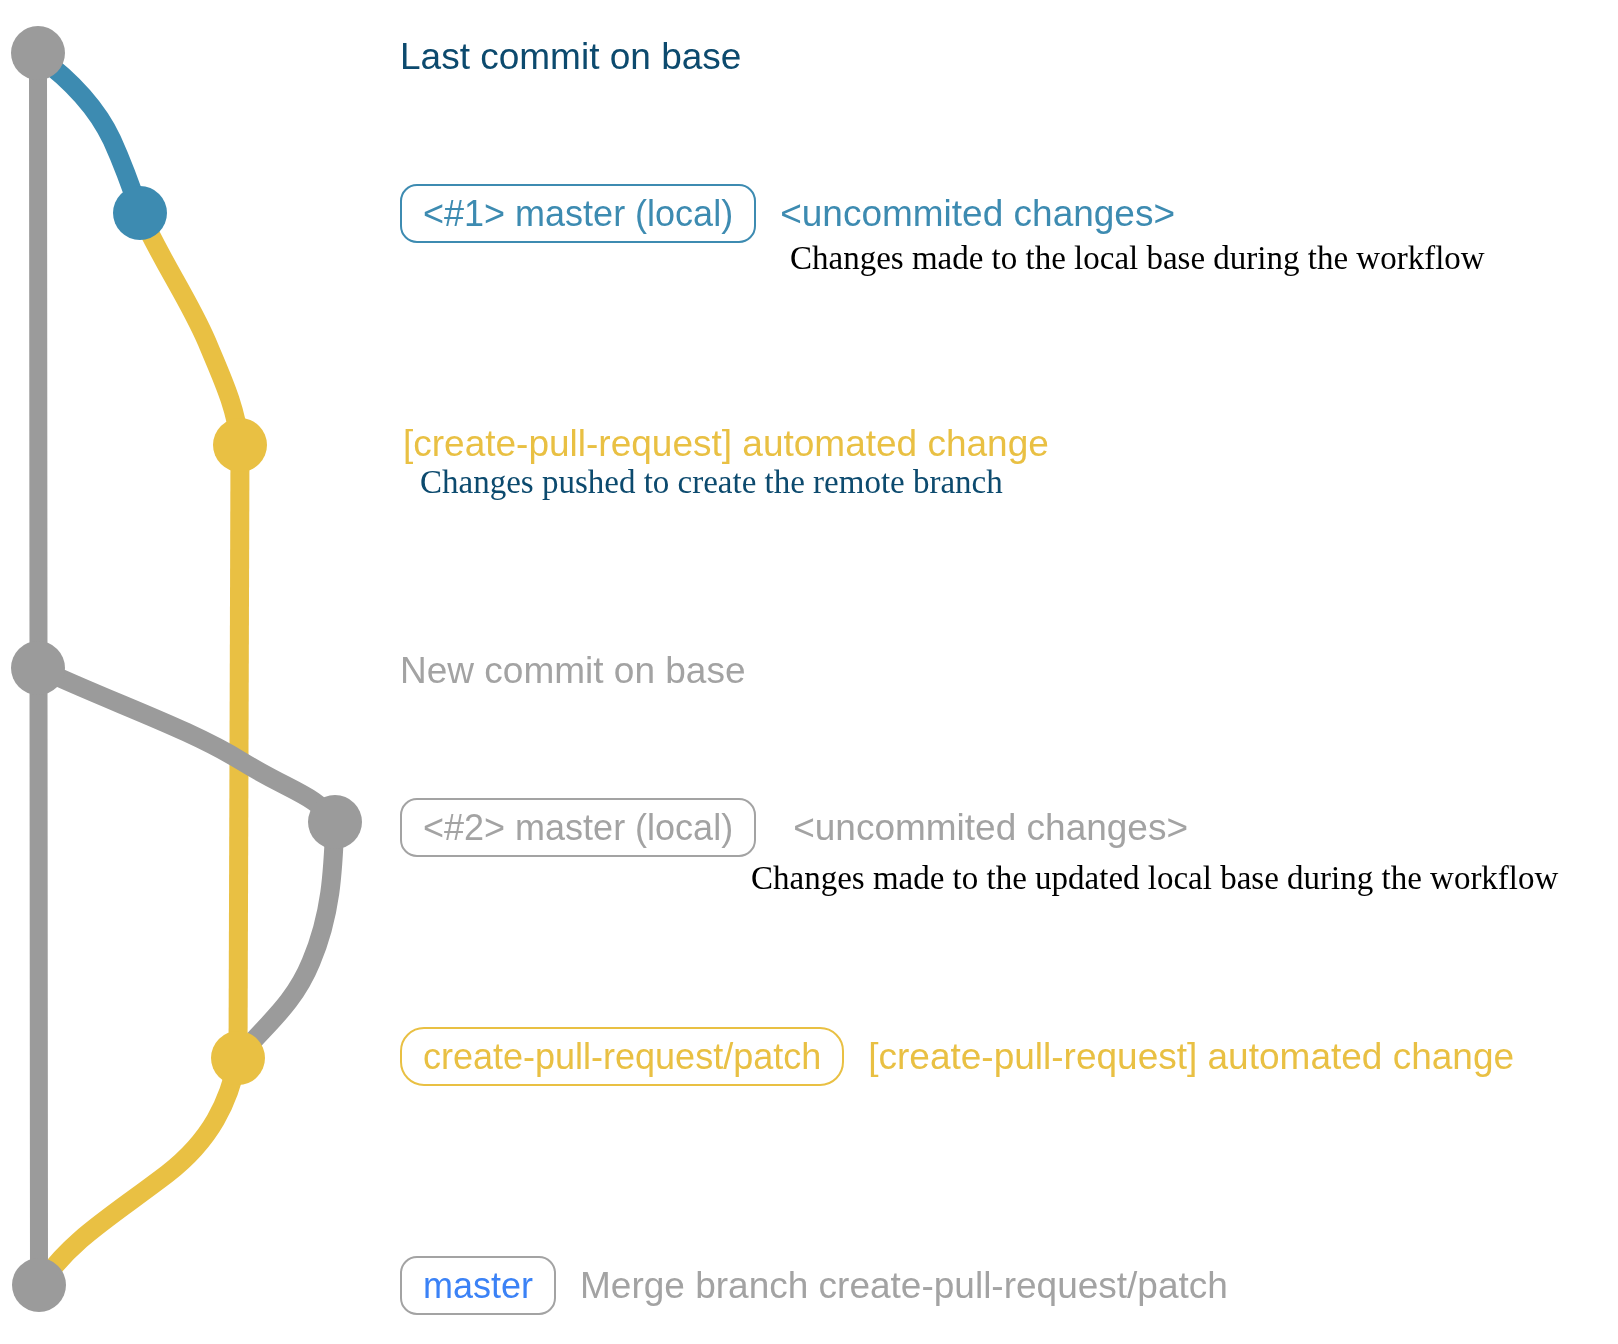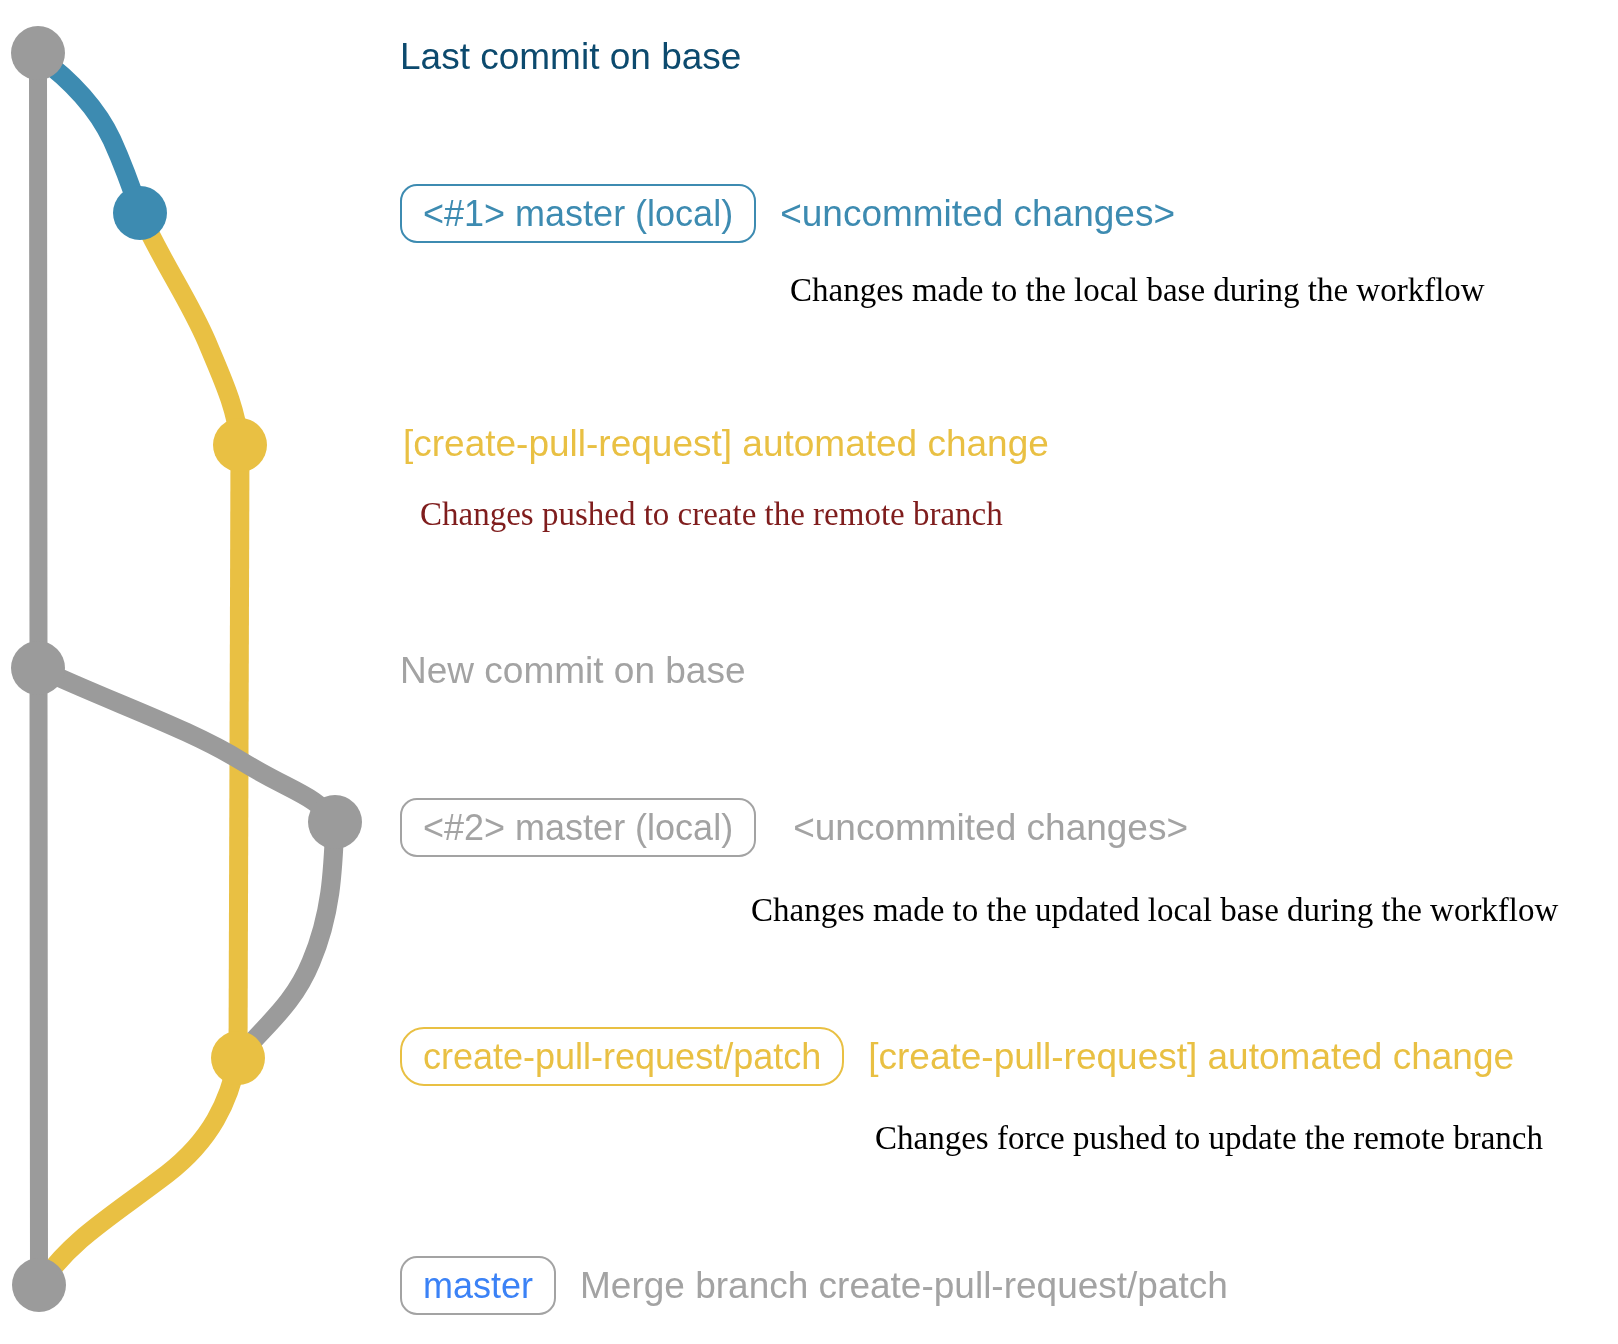--- a/index.html
+++ b/index.html
@@ -21,21 +21,20 @@
     font-size:36px;
     line-height:1.2;
     white-space:nowrap;
   }
   .msg{font-size:37px;white-space:nowrap;}
   .caption{
     position:absolute;
     font-family:"Liberation Serif", serif;
     font-size:33px;
     white-space:nowrap;
-    margin-top:32px;
   }
 </style>
 </head>
 <body>
 
 <div class="canvas">
 
   <svg class="graph-svg" width="390" height="1344" viewBox="0 0 390 1344" fill="none" xmlns="http://www.w3.org/2000/svg">
 
     <line x1="38" y1="53" x2="39" y2="1285" stroke-width="18" stroke-linecap="round" stroke="#9b9b9b"></line>
@@ -65,34 +64,33 @@
 
   <div class="row" style="left:400px;top:184px;">
     <span class="badge" style="color: rgb(61, 139, 177); border-color: rgb(61, 139, 177);">&lt;#1&gt; master (local)</span>
     <span class="msg" style="color: rgb(61, 139, 177);">&lt;uncommited changes&gt;</span>
   </div>
   <div class="caption" style="left: 790px; top: 240px; color: rgb(0, 0, 0);">Changes made to the local base during the workflow</div>
 
   <div class="row" style="left:403px;top:423px;">
     <span class="msg" style="color: rgb(233, 192, 67);">[create-pull-request] automated change</span>
   </div>
-  <div class="caption" style="left: 420px; top: 464px; color: #7f1d1d;">Changes pushed to create the remote branch</div>
+  <div class="caption" style="left: 420px; top: 464px; color: #0c4a6e;">Changes pushed to create the remote branch</div>
 
   <div class="hint" style="left: 400px; top: 650px; color: rgb(163, 163, 163);">New commit on base</div>
 
   <div class="row" style="left:400px;top:798px;gap:37px;">
     <span class="badge" style="color: rgb(163, 163, 163); border-color: rgb(163, 163, 163);">&lt;#2&gt; master (local)</span>
     <span class="msg" style="color: rgb(163, 163, 163);">&lt;uncommited changes&gt;</span>
   </div>
   <div class="caption" style="left: 751px; top: 860px; color: rgb(0, 0, 0);">Changes made to the updated local base during the workflow</div>
 
   <div class="row" style="left:400px;top:1027px;">
     <span class="badge" style="color: rgb(233, 192, 67); border-color: rgb(233, 192, 67); border-radius: 24px;">create-pull-request/patch</span>
     <span class="msg" style="color: rgb(233, 192, 67);">[create-pull-request] automated change</span>
   </div>
-  <div class="caption" style="left: 875px; top: 1088px; color: rgb(0, 0, 0);">Changes force pushed to update the remote branch</div>
 
   <div class="row" style="left:400px;top:1256px;">
     <span class="badge" style="color: #3b82f6; border-color: rgb(163, 163, 163);">master</span>
     <span class="msg" style="color: rgb(163, 163, 163);">Merge branch create-pull-request/patch</span>
   </div>
 
 </div>
 
 </body></html>

